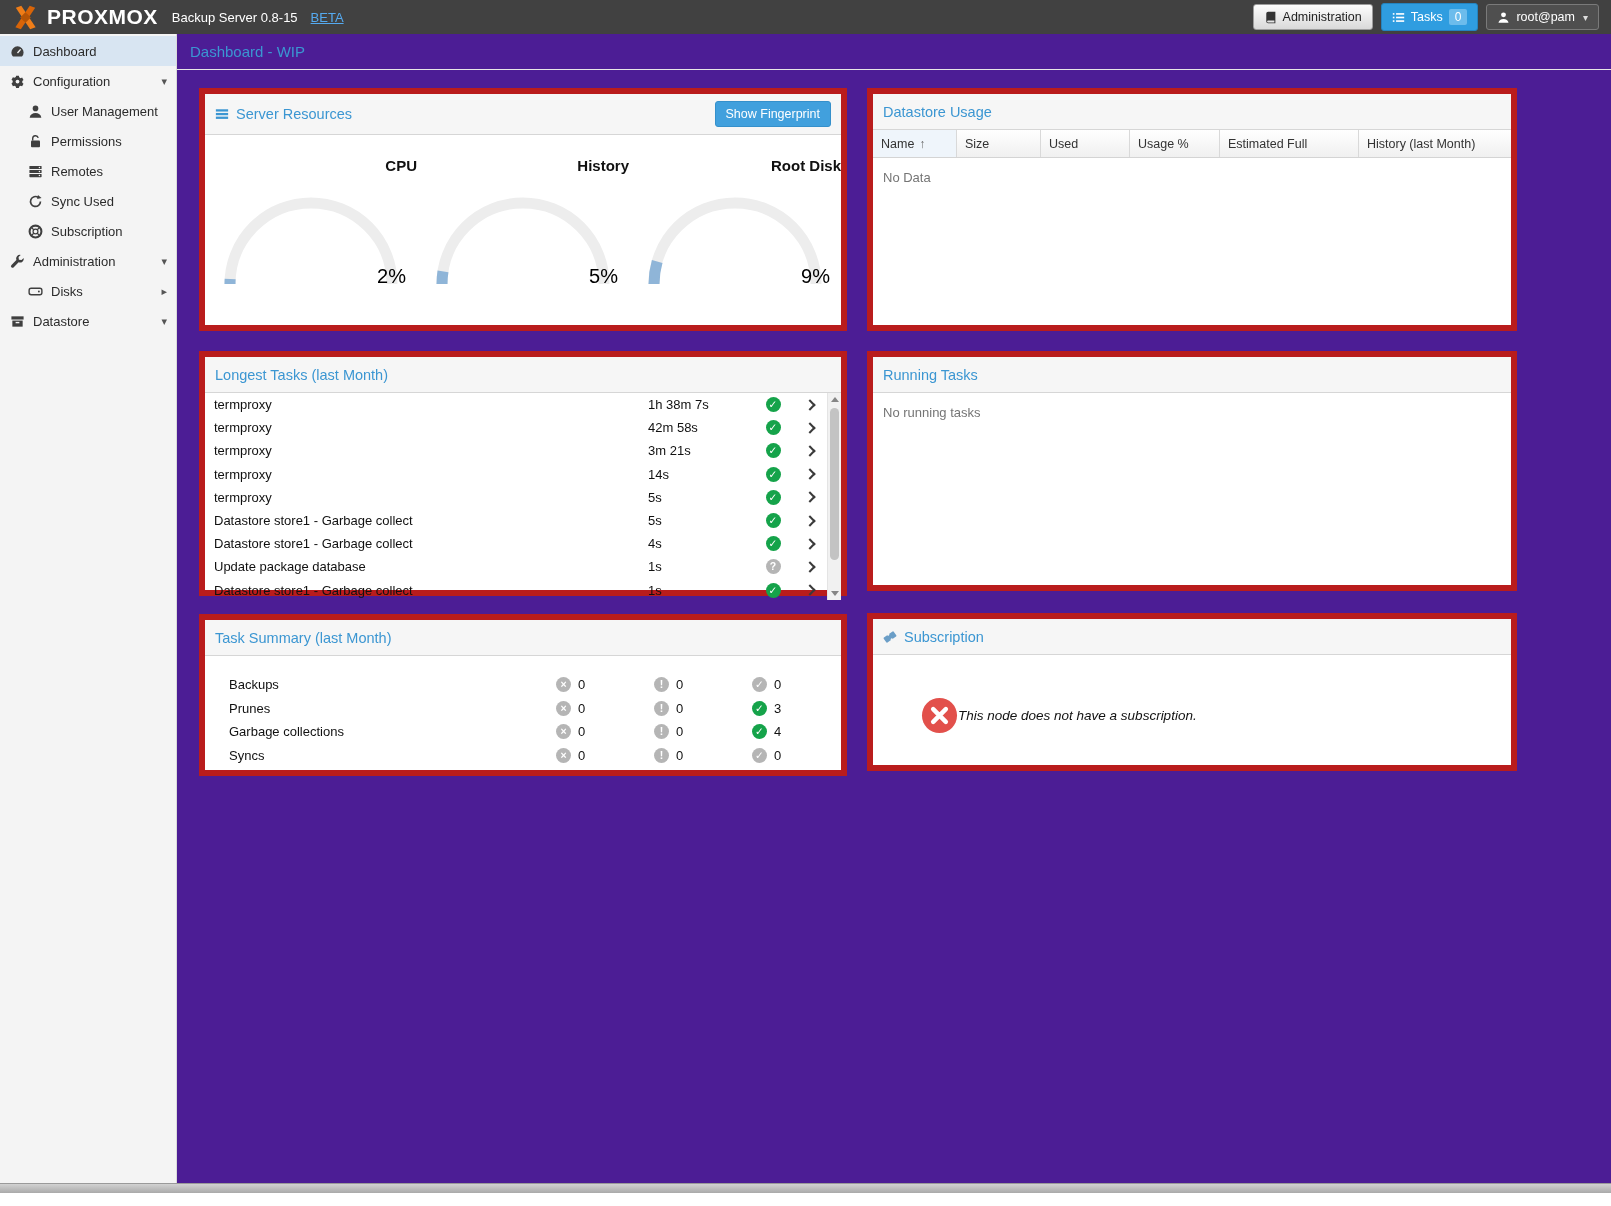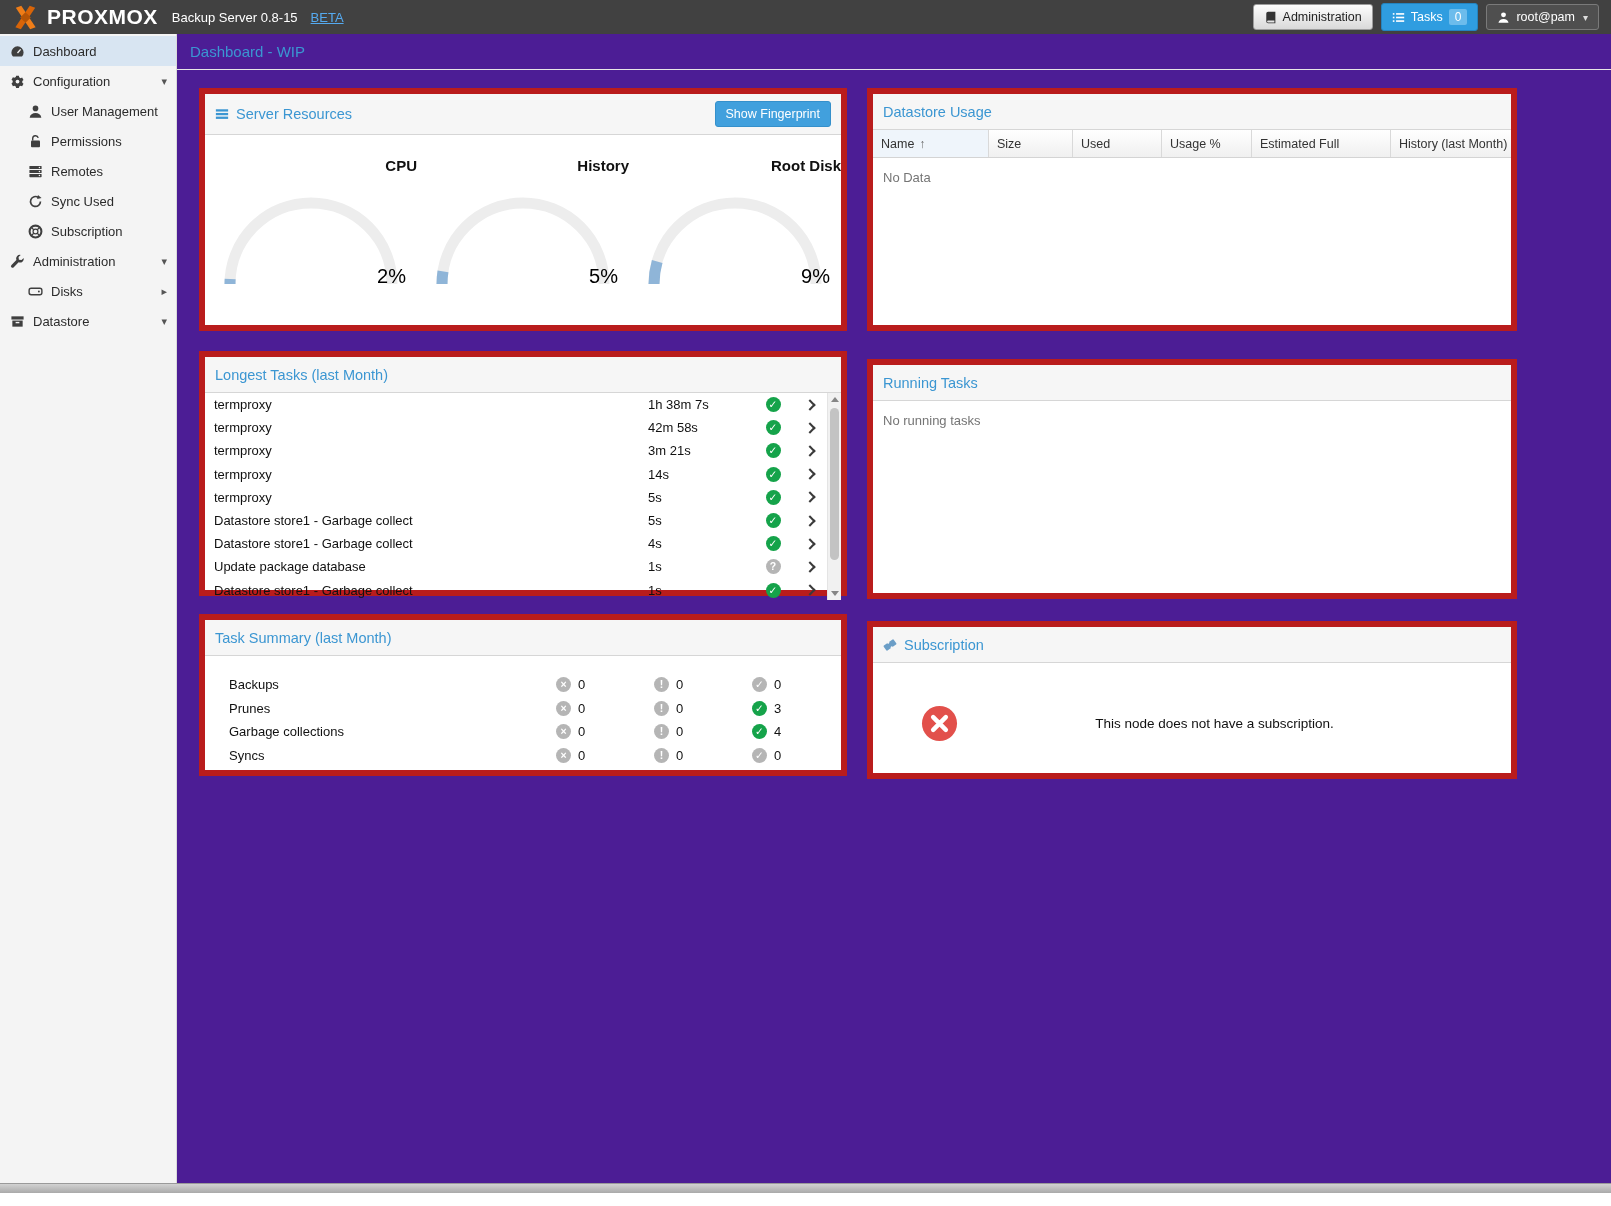--- a/index.html
+++ b/index.html
@@ -53,26 +53,26 @@
   .sr-body { display:flex; height:200px; padding-top:22px; }
   .gauge-cell { flex:1; text-align:right; }
   .gauge-label { font-size:15px; font-weight:bold; color:#111; }
   .gauge-wrap { position:relative; width:190px; height:100px; margin:14px auto 0; }
   .gauge-wrap svg { width:190px; height:100px; display:block; }
   .gauge-bg { fill:none; stroke:#ededed; stroke-width:11; }
   .gauge-val { fill:none; stroke:#8fb5d8; stroke-width:11; }
   .gauge-text { position:absolute; left:0; right:0; bottom:0; font-size:20px; color:#000; }
 
   
-  .panel-du { height:243px; margin-bottom:28px; }
+  .panel-du { height:243px; margin-bottom:20px; }
   .grid-header { display:flex; height:28px; background:linear-gradient(#ffffff,#f0f0f0); border-bottom:1px solid #d4d4d4; font-size:12.5px; color:#333; }
   .gh-cell { display:flex; align-items:center; padding:0 8px; border-right:1px solid #d9d9d9; cursor:pointer; white-space:nowrap; overflow:hidden; }
   .gh-cell.sorted { background:#eff5fb; }
   .gh-cell .sort-arrow { margin-left:5px; color:#666; font-size:12px; }
-  .gh-name { width:116px; } .gh-size { width:84px; } .gh-used { width:89px; }
+  .gh-name { width:84px; } .gh-size { width:84px; } .gh-used { width:89px; }
   .gh-usage { width:90px; } .gh-est { width:139px; } .gh-hist { flex:1; border-right:none; }
   .empty-text { color:#757575; font-size:13px; padding:12px 10px; }
 
   
   .panel-lt { height:245px; margin-bottom:18px; }
   .lt-body { position:relative; height:207px; overflow:hidden; }
   .lt-rows { margin-right:14px; }
   .task-row { height:23.2px; display:flex; align-items:center; font-size:13px; color:#111; cursor:pointer; }
   .t-name { flex:1; padding-left:9px; white-space:nowrap; overflow:hidden; }
   .t-dur { width:105px; flex:none; }
@@ -97,21 +97,21 @@
   .panel-ts { height:162px; }
   .ts-body { padding:17px 0 0 24px; }
   .sum-row { height:23.5px; display:flex; align-items:center; font-size:13px; color:#111; }
   .sum-label { width:327px; flex:none; }
   .sum-cell { width:98px; flex:none; display:flex; align-items:center; gap:7px; }
 
   
   .panel-sub { height:158px; }
   .sub-body { height:120px; display:flex; align-items:center; padding-left:48px; }
   .sub-icon { flex:none; width:37px; height:37px; }
-  .sub-msg { flex:1; text-align:center; font-size:13.5px; color:#111; padding-right:40px; }
+  .sub-msg { flex:1; font-size:13.5px; color:#111; padding-right:40px;font-style:italic; }
 
   
   .bottom-bar { height:10px; background:linear-gradient(#d2d2d2,#a9a9a9); border-top:1px solid #9a9a9a; }
 </style>
 </head>
 <body>
 
 <header class="top-header">
   <div class="brand">
     <span class="logo-mark">

